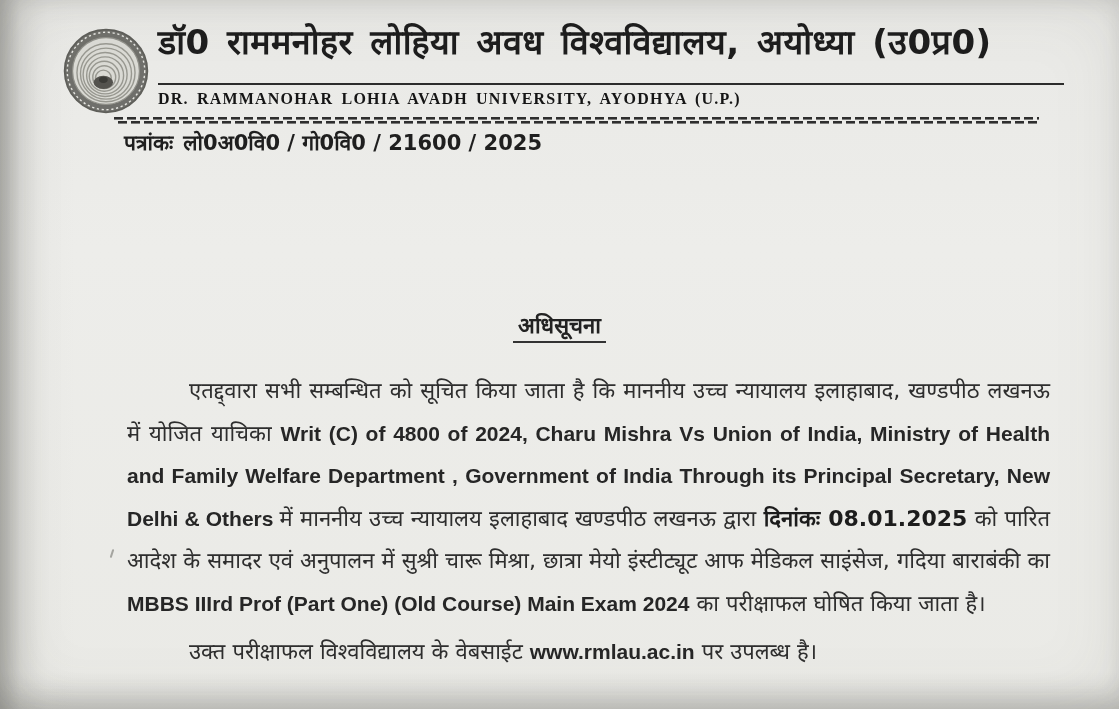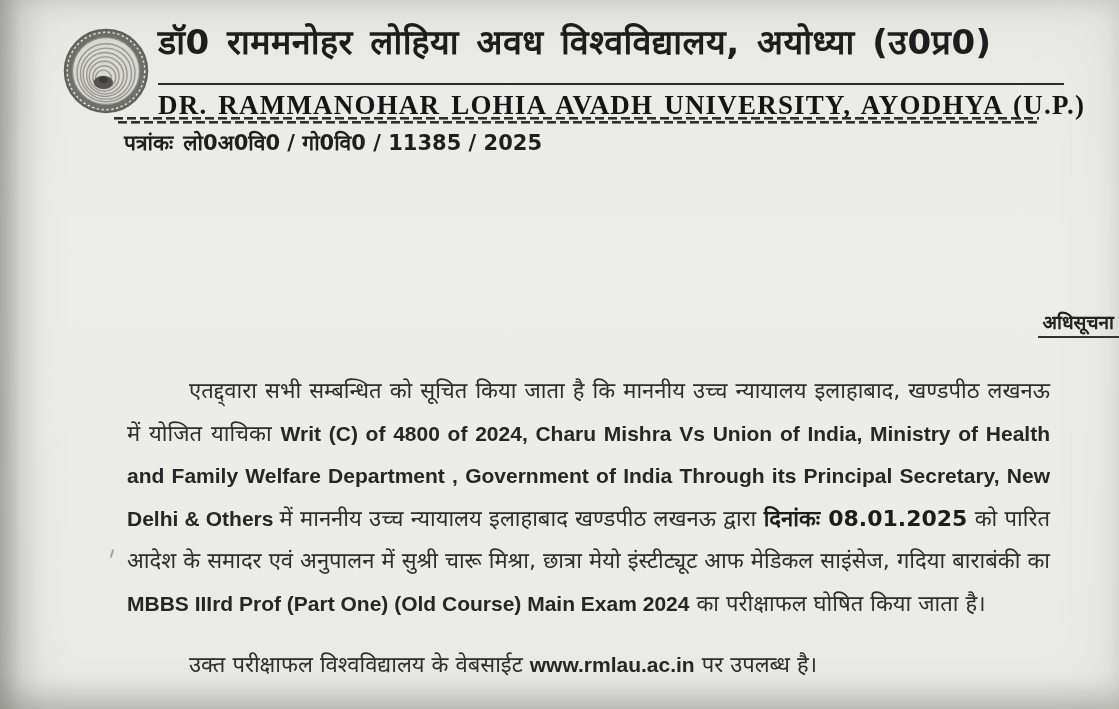--- a/index.html
+++ b/index.html
@@ -20,49 +20,49 @@
   .seal{position:absolute;left:62px;top:24px;width:88px;height:94px;opacity:.88;filter:blur(.4px);}
   .masthead{position:absolute;left:158px;top:18px;width:906px;}
   .title-hi{
     font-size:34px;font-weight:bold;color:#1d1d1d;white-space:nowrap;
     word-spacing:5px;letter-spacing:.5px;
     border-bottom:2px solid #2c2c2c;padding-bottom:19px;
   }
   .title-en{
     margin-top:5px;
     font-family:"Liberation Serif", serif;font-weight:bold;
-    font-size:27px;letter-spacing:1.2px;word-spacing:3px;color:#151515;white-space:nowrap;
+    font-size:16px;letter-spacing:1.2px;word-spacing:3px;color:#151515;white-space:nowrap;
   }
   .dashline{
     position:absolute;left:114px;top:117px;width:925px;height:7px;
     background:
       repeating-linear-gradient(90deg,#2e2e2e 0 9px,rgba(0,0,0,0) 9px 13px) left top/100% 2.6px no-repeat,
       repeating-linear-gradient(90deg,#2e2e2e 0 9px,rgba(0,0,0,0) 9px 13px) 4px bottom/100% 2.6px no-repeat;
   }
   .refrow{
     position:absolute;left:0;top:128px;width:100%;box-sizing:border-box;
     padding:0 108px 0 124px;
     display:flex;justify-content:space-between;align-items:baseline;
     font-size:21px;font-weight:bold;color:#1f1f1f;
   }
   .refrow .lbl{margin-right:10px;margin-top:24px;}
 
   
   .notice-heading{
-    position:absolute;left:0;top:309px;width:100%;text-align:right;
-    font-size:19px;font-weight:bold;color:#222;
+    position:absolute;left:0;top:309px;width:100%;text-align:center;
+    font-size:22px;font-weight:bold;color:#222;
   }
   .notice-heading .u{border-bottom:2px solid #333;padding:0 5px 3px;}
   .bodytext{
     position:absolute;left:127px;top:370px;width:923px;
     font-size:22px;line-height:42.6px;color:#2e2e2e;
     text-align:justify;
   }
   .bodytext p{margin:0;text-indent:62px;}
-  .bodytext p + p{margin-top:18px;}
+  .bodytext p + p{margin-top:5px;}
   .lat{font-family:"Liberation Sans", sans-serif;font-weight:bold;font-size:21px;color:#262626;}
   .bhi{font-weight:bold;color:#1c1c1c;}
 
   
   .tick{position:absolute;left:111px;top:549px;width:2px;height:9px;background:#6b6b66;transform:rotate(18deg);opacity:.55;border-radius:1px;}
 </style>
 </head>
 <body>
 
 <div class="page">
@@ -90,21 +90,21 @@
 
   <div class="masthead">
     <div class="title-hi">डॉ0 राममनोहर लोहिया अवध विश्वविद्यालय, अयोध्या (उ0प्र0)</div>
     <div class="title-en">DR. RAMMANOHAR LOHIA AVADH UNIVERSITY, AYODHYA (U.P.)</div>
   </div>
 
   <div class="dashline"></div>
 
   <div class="refrow">
     <div>
-      <span class="lbl">पत्रांकः</span><span>लो0अ0वि0 / गो0वि0 / 11385 / 2025</span>
+      <span class="lbl">पत्रांकः</span><span>लो0अ0वि0 / गो0वि0 / 21600 / 2025</span>
     </div>
   </div>
 
   <div class="notice-heading">
     <span class="u">अधिसूचना</span>
   </div>
 
   <div class="bodytext">
     <p><span>एतद्द्वारा सभी सम्बन्धित को सूचित किया जाता है कि माननीय उच्च न्यायालय इलाहाबाद, खण्डपीठ लखनऊ में योजित याचिका </span><span class="lat">Writ (C) of 4800 of 2024, Charu Mishra Vs Union of India, Ministry of Health and Family Welfare Department , Government of India Through its Principal Secretary, New Delhi &amp; Others </span><span>में माननीय उच्च न्यायालय इलाहाबाद खण्डपीठ लखनऊ द्वारा </span><span class="bhi">दिनांकः 08.01.2025</span><span> को पारित आदेश के समादर एवं अनुपालन में सुश्री चारू मिश्रा, छात्रा मेयो इंस्टीट्यूट आफ मेडिकल साइंसेज, गदिया बाराबंकी का </span><span class="lat">MBBS IIIrd Prof (Part One) (Old Course) Main Exam 2024</span><span> का परीक्षाफल घोषित किया जाता है।</span></p>
     <p><span>उक्त परीक्षाफल विश्वविद्यालय के वेबसाईट </span><span class="lat">www.rmlau.ac.in</span><span> पर उपलब्ध है।</span></p>

